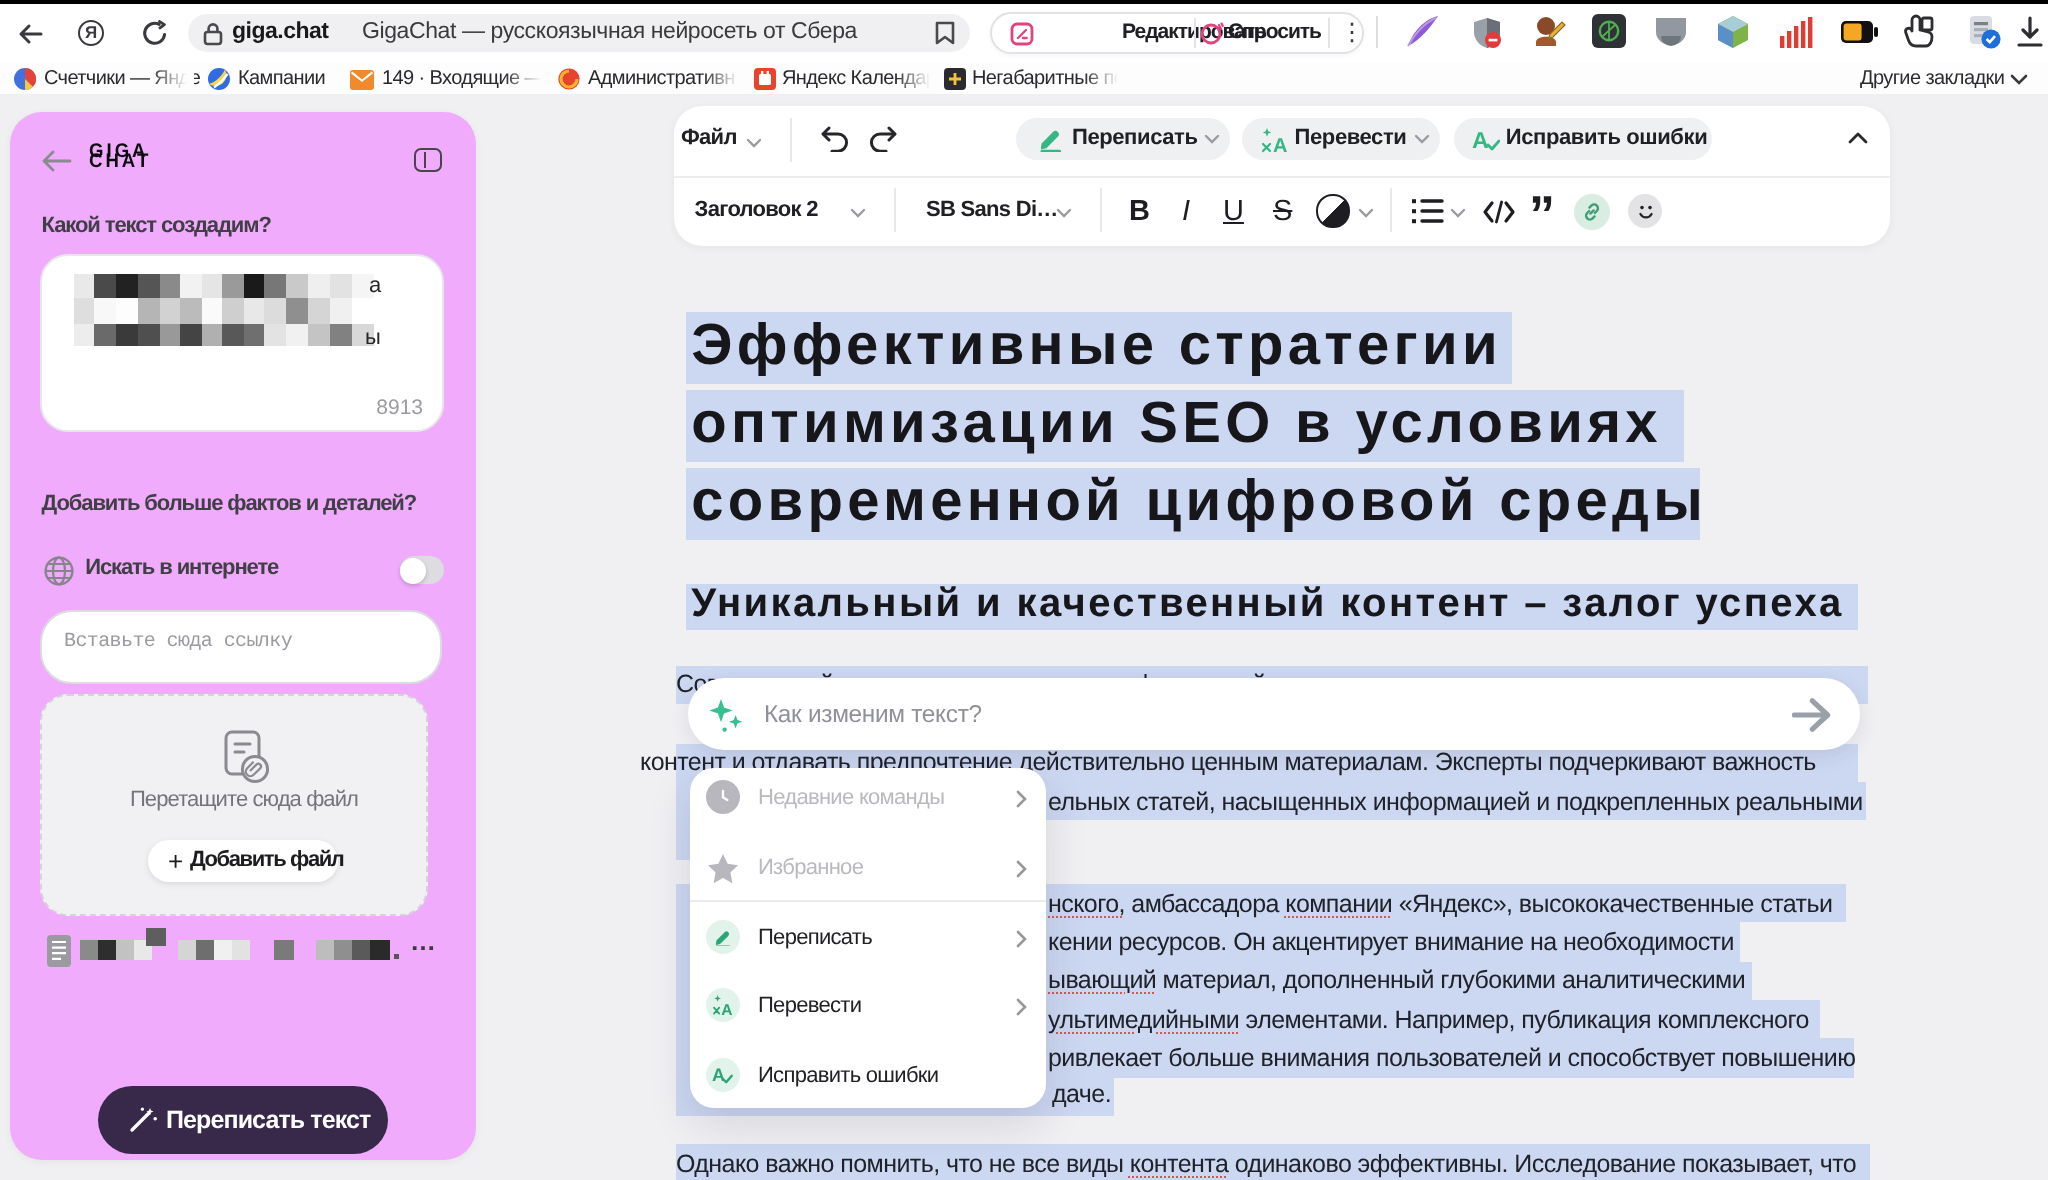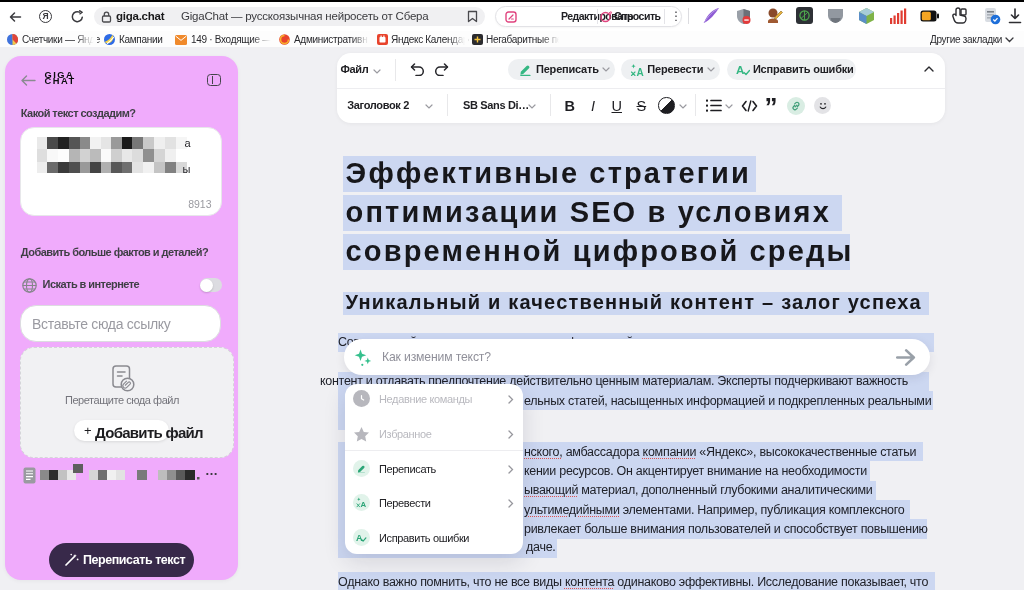--- a/index.html
+++ b/index.html
@@ -11,21 +11,21 @@
 #btoolbar{left:0;top:2px;width:1024px;height:28.5px;background:#fff;}
 #bookbar{left:0;top:30.5px;width:1024px;height:16.5px;background:#fdfdfd;}
 #pagebg{left:0;top:47px;width:1024px;height:543px;background:#f0f0f3;}
 .addr{left:94px;top:6.8px;width:391px;height:19.6px;background:#f0f0f2;border-radius:10px;}
 .favlab{font-size:10px;letter-spacing:-0.3px;color:#2a2a2e;line-height:16.5px;white-space:nowrap;}
 
 #sidebar{left:5px;top:55.5px;width:233px;height:524px;background:#f0abfc;border-radius:16px;box-shadow:0 1px 4px rgba(0,0,0,.05);}
 .slab{font-size:11px;letter-spacing:-0.55px;font-weight:bold;color:#3f3f45;white-space:nowrap;}
 #ta{left:15px;top:71.5px;width:202px;height:89px;border:1px solid #e7e7ea;border-radius:14px;background:#fff;}
 #linkinput{left:15px;top:249.5px;width:201px;height:37px;border:1px solid #dcdce0;border-radius:16px;background:#fff;}
-#dropzone{left:15px;top:291.5px;width:214px;height:111px;border-radius:14px;background:#f1f1f3;border:1.2px dashed #d5d5d9;}
+#dropzone{left:15px;top:291.5px;width:194px;height:111px;border-radius:14px;background:#f1f1f3;border:1.2px dashed #d5d5d9;}
 #bigbtn{left:44px;top:487.5px;width:145px;height:34px;border-radius:17px;background:#38294a;color:#fff;font-size:12.5px;letter-spacing:-0.45px;font-weight:bold;line-height:34px;white-space:nowrap;}
 
 #tcard{left:336.5px;top:53.2px;width:608px;height:70.3px;background:#fff;border-radius:14px;box-shadow:0 1px 4px rgba(0,0,0,.05);}
 .pill{position:absolute;height:20.5px;border-radius:10.5px;background:#eef0f2;font-size:11px;letter-spacing:-0.2px;font-weight:bold;color:#202024;line-height:20.5px;white-space:nowrap;}
 .tdiv{position:absolute;width:1px;background:#e8e8ea;}
 
 .hl{position:absolute;background:#ccd7f1;}
 .h1t{position:absolute;font-size:29px;font-weight:bold;color:#17171b;letter-spacing:2.15px;white-space:nowrap;}
 .bodyt{position:absolute;font-size:12.5px;letter-spacing:-0.28px;color:#20222a;white-space:nowrap;line-height:13px;}
 
@@ -244,33 +244,33 @@
   <div class="abs slab" style="left:15.8px;top:190px;">Добавить больше фактов и деталей?</div>
   <svg class="abs" style="left:16.5px;top:222px" width="15" height="15" viewBox="0 0 15 15">
       <circle cx="7.5" cy="7.5" r="6.7" fill="none" stroke="#85858b" stroke-width="1.2"></circle>
       <ellipse cx="7.5" cy="7.5" rx="3" ry="6.7" fill="none" stroke="#85858b" stroke-width="1.1"></ellipse>
       <path d="M.8 7.5 h13.4 M1.8 4 h11.4 M1.8 11 h11.4" stroke="#85858b" stroke-width="1.1" fill="none"></path>
     </svg>
   <div class="abs slab" style="left:37.6px;top:222.5px;">Искать в интернете</div>
   <div class="abs" style="left:194.5px;top:222.3px;width:22px;height:14.6px;border-radius:7.3px;background:#dcdce1;"></div>
   <div class="abs" style="left:195.3px;top:223.1px;width:13px;height:13px;border-radius:50%;background:#fff;box-shadow:0 1px 2px rgba(0,0,0,.18);"></div>
   <div class="abs" id="linkinput">
-      <span style="position:absolute;left:11px;top:10px;font-size:14px;letter-spacing:-0.3px;color:#9a9aa1;white-space:nowrap;">Вставьте сюда ссылку</span>
+      <span style="position:absolute;left:11px;top:10px;font-size:10px;letter-spacing:-0.3px;color:#9a9aa1;white-space:nowrap;font-family:Liberation Mono, monospace;">Вставьте сюда ссылку</span>
     </div>
   <div class="abs" id="dropzone">
     <svg class="abs" style="left:89px;top:17px" width="26" height="28" viewBox="0 0 26 28">
         <rect x="3" y="1" width="16.5" height="21" rx="3" fill="none" stroke="#8a8a90" stroke-width="1.5"></rect>
         <path d="M7.5 7 h7.5 M7.5 11 h4.5" stroke="#8a8a90" stroke-width="1.5" stroke-linecap="round"></path>
         <circle cx="17.5" cy="19.5" r="6.3" fill="#f1f1f3" stroke="#8a8a90" stroke-width="1.5"></circle>
         <path d="M15 20.5 l3.2-3.2 a1.3 1.3 0 0 1 1.9 1.9 l-3.3 3.2 a2.3 2.3 0 0 1 -3.3-3.2 l3.3-3.3" fill="none" stroke="#8a8a90" stroke-width="1.1"></path>
       </svg>
     <div class="abs" style="left:0;top:46px;width:202px;text-align:center;font-size:11px;letter-spacing:-0.45px;color:#74747b;white-space:nowrap;">Перетащите сюда файл</div>
     <div class="abs" style="left:52.6px;top:71.5px;width:95px;height:21px;border-radius:11px;background:#fff;box-shadow:0 1px 3px rgba(0,0,0,.1);"></div>
     <div class="abs" style="left:63px;top:74.5px;font-size:13px;color:#1d1d20;">+</div>
-    <div class="abs" style="left:74px;top:75.5px;font-size:15px;letter-spacing:-0.7px;font-weight:bold;color:#1d1d20;white-space:nowrap;text-align:center;">Добавить файл</div>
+    <div class="abs" style="left:74px;top:75.5px;font-size:11px;letter-spacing:-0.7px;font-weight:bold;color:#1d1d20;white-space:nowrap;text-align:center;">Добавить файл</div>
   </div>
 
   <svg class="abs" style="left:18px;top:411px" width="13" height="17" viewBox="0 0 13 17">
       <rect x="0.5" y="0.5" width="12" height="16" rx="2" fill="#9a9aa0"></rect>
       <path d="M3 4 h7 M3 6.8 h7 M3 9.6 h7 M3 12.4 h4.5" stroke="#fff" stroke-width="1.1"></path>
     </svg>
   <svg class="abs" style="left:35px;top:408px" width="160" height="18" viewBox="0 0 160 18">
     <rect x="0" y="6" width="9" height="10" fill="#8a8a8a"></rect>
       <rect x="9" y="6" width="9" height="10" fill="#2e2e2e"></rect>
       <rect x="18" y="6" width="9" height="10" fill="#c2c2c2"></rect>

